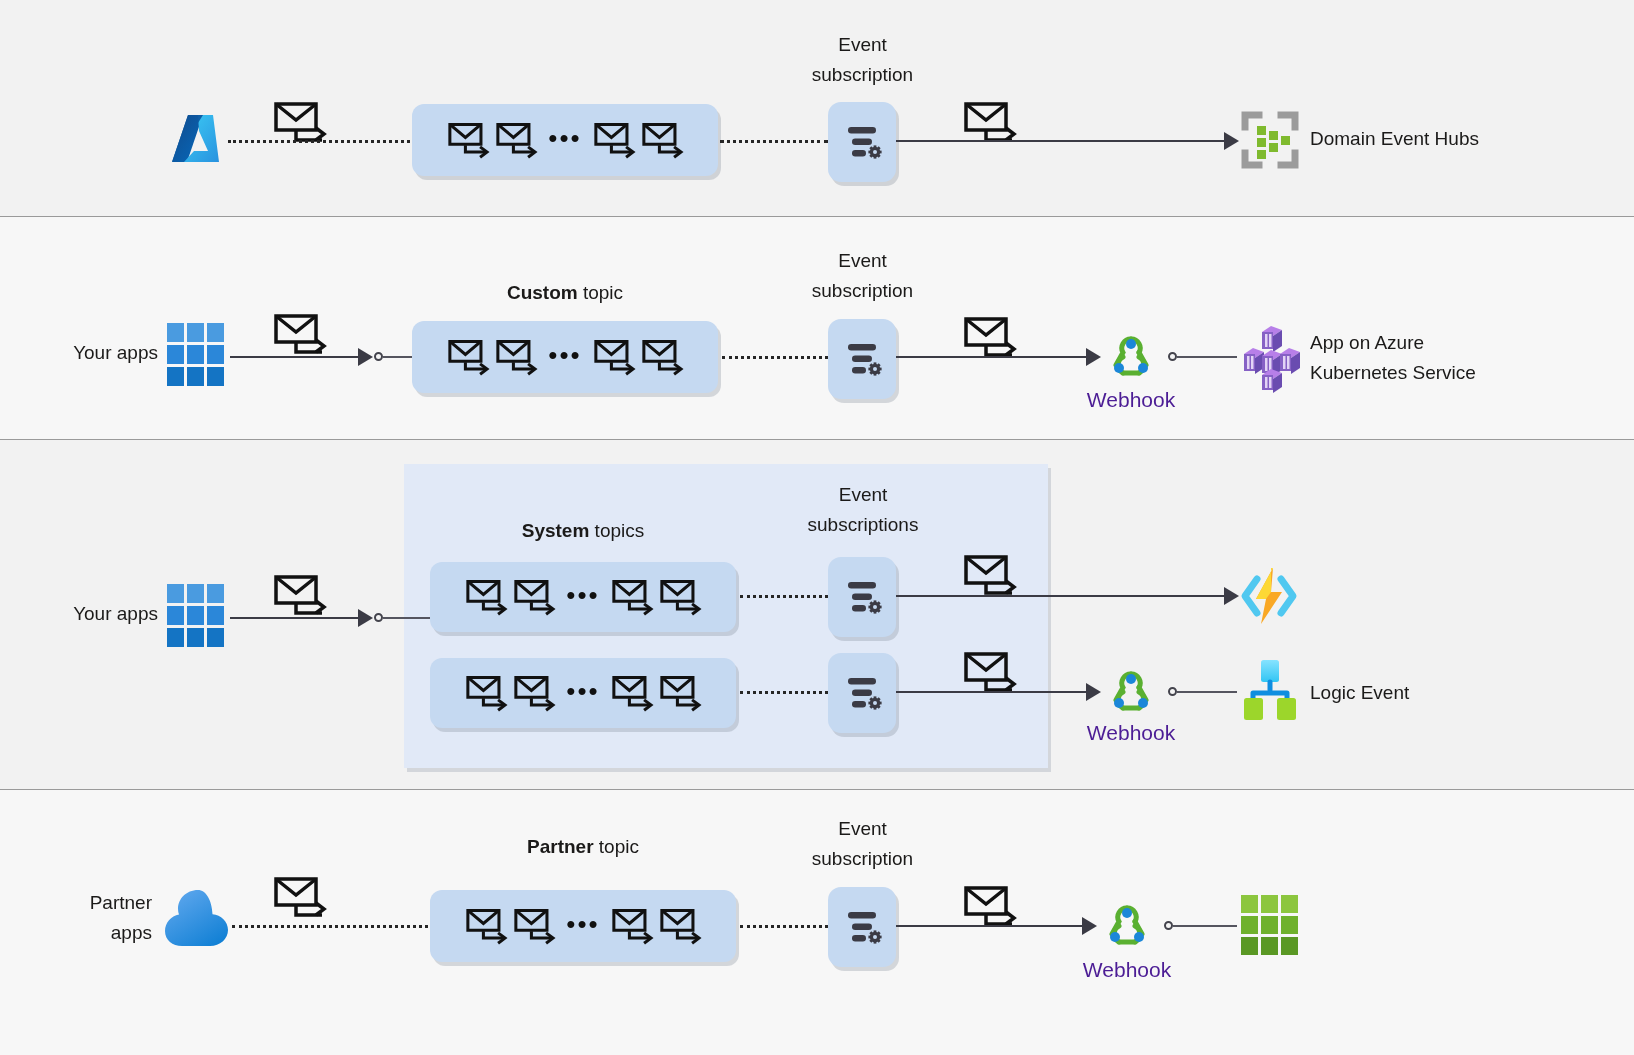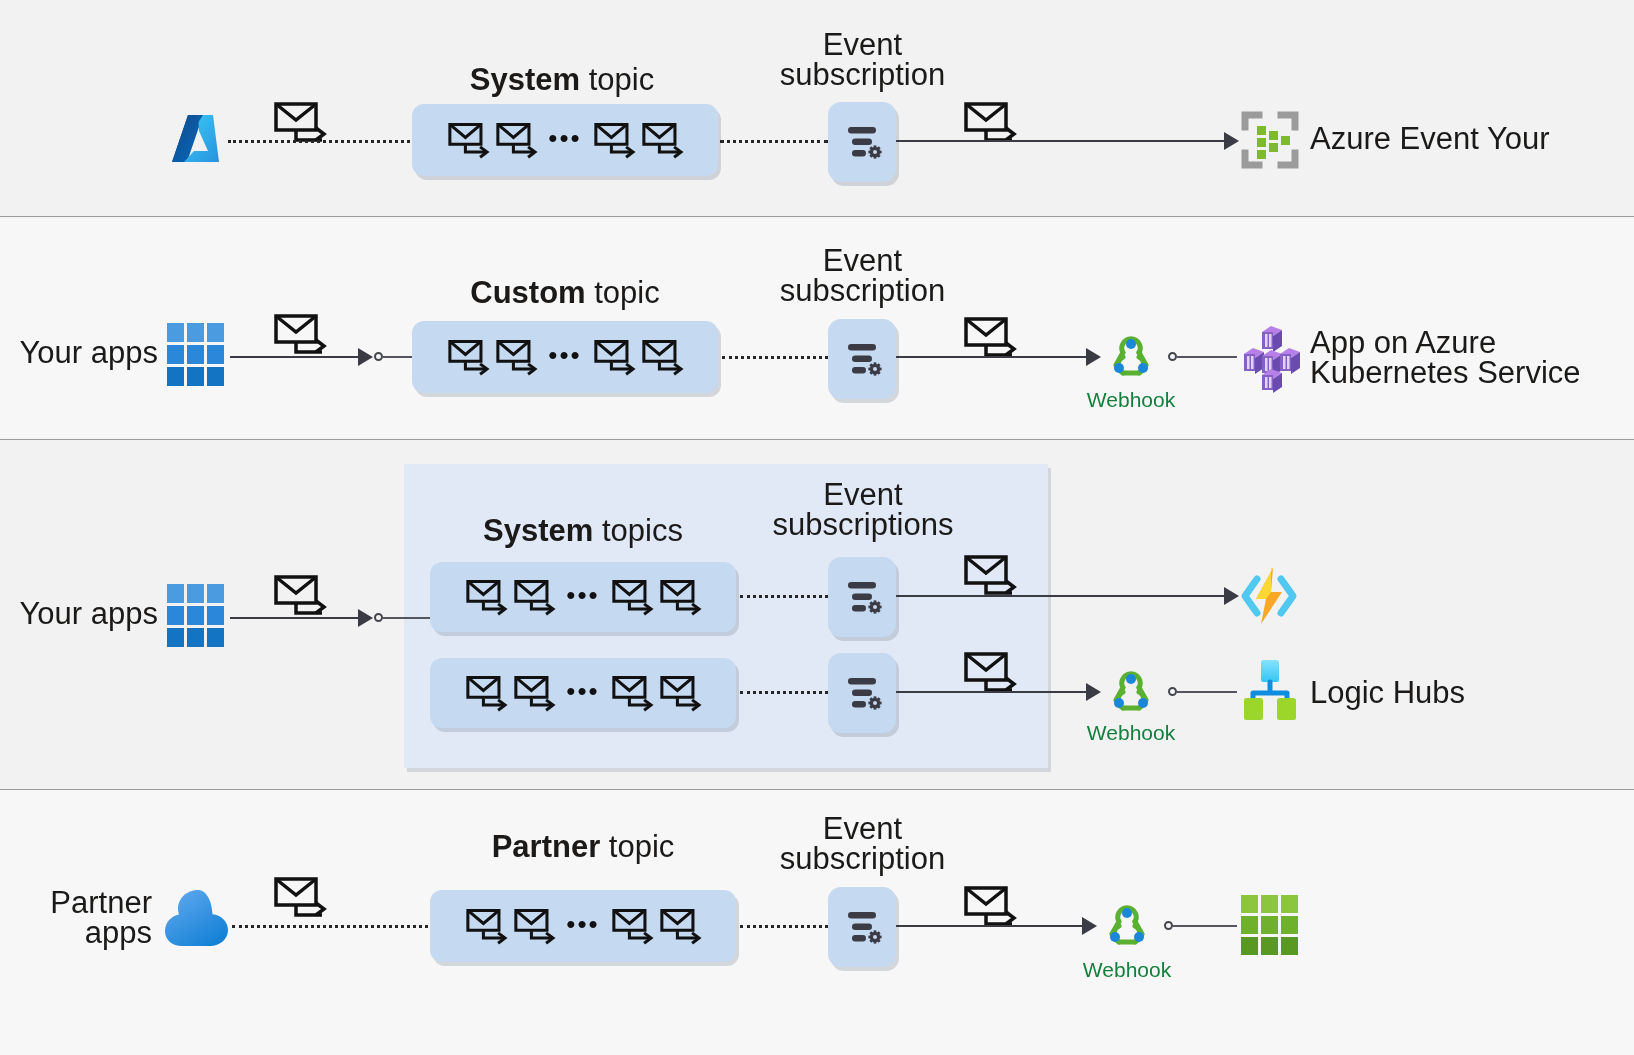--- a/index.html
+++ b/index.html
@@ -18,30 +18,30 @@
   .band.alt{background:#f7f7f7;}
   .band.plain{background:#f2f2f2;}
   .divider{position:absolute;left:0;width:1634px;height:1px;background:#9a9a9a;}
 
   
   .node{position:absolute;}
 
   
   .lbl{
     position:absolute;
-    font-size:31px;
+    font-size:19px;
     line-height:30px;
     color:#1b1a19;
     white-space:pre;
     text-align:center;
   }
   .lbl.left{text-align:left;}
   .lbl.right{text-align:right;}
   .lbl .b{font-weight:bold;}
-  .lbl.small{font-size:21px;color:#15803d;}
+  .lbl.small{font-size:21px;color:#4c1d95;}
 
   
   .pill{
     position:absolute;
     background:#c5d9f1;
     border-radius:12px;
     box-shadow:3px 4px 0 0 rgba(120,130,145,.28);
     display:flex;align-items:center;justify-content:center;
     gap:4px;
   }
@@ -120,21 +120,20 @@
     <svg width="56" height="44" viewBox="0 0 56 44">
       <path d="M4 4 H44 V30 H4 Z" fill="none" stroke="#111" stroke-width="3.5"></path>
       <path d="M4 4 L24 20 L44 4" fill="none" stroke="#111" stroke-width="3.5"></path>
       <path d="M24 31 V40 H50" fill="none" stroke="#111" stroke-width="3.5"></path>
       <path d="M44 34 L52 40 L44 46" fill="none" stroke="#111" stroke-width="3.5" transform="translate(0,-6)"></path>
     </svg>
   </div>
 
   <div class="dline" style="left:228px;top:140px;width:182px;"></div>
 
-  <div class="lbl" style="left:412px;top:65px;width:300px;"><span class="b">System</span><span> topic</span></div>
 
   <div class="pill" style="left:412px;top:104px;width:306px;height:72px;">
     <svg width="44" height="38" viewBox="0 0 50 44">
         <path d="M4 4 H40 V27 H4 Z" fill="none" stroke="#111" stroke-width="3.5"></path>
         <path d="M4 4 L22 19 L40 4" fill="none" stroke="#111" stroke-width="3.5"></path>
         <path d="M22 28 V36 H45" fill="none" stroke="#111" stroke-width="3.5"></path>
         <path d="M39 30 L47 36 L39 42" fill="none" stroke="#111" stroke-width="3.5"></path>
       </svg>
     <svg width="44" height="38" viewBox="0 0 50 44">
         <path d="M4 4 H40 V27 H4 Z" fill="none" stroke="#111" stroke-width="3.5"></path>
@@ -201,21 +200,21 @@
         <rect x="17" y="16" width="9" height="9"></rect>
         <rect x="29" y="21" width="9" height="9"></rect>
         <rect x="17" y="28" width="9" height="9"></rect>
         <rect x="41" y="26" width="9" height="9"></rect>
         <rect x="29" y="33" width="9" height="9"></rect>
         <rect x="17" y="40" width="9" height="9"></rect>
       </g>
     </svg>
   </div>
 
-  <div class="lbl left" style="left:1310px;top:124px;width:320px;">Azure Event Your</div>
+  <div class="lbl left" style="left:1310px;top:124px;width:320px;">Domain Event Hubs</div>
 
   <div class="lbl right" style="left:0px;top:338px;width:158px;">Your apps</div>
 
   <div class="node" style="left:166px;top:322px;">
     <svg width="60" height="66" viewBox="0 0 60 66">
       <g fill="#4a9be0">
         <rect x="1" y="1" width="17" height="19"></rect>
           <rect x="21" y="1" width="17" height="19"></rect>
           <rect x="41" y="1" width="17" height="19"></rect>
       </g>
@@ -574,21 +573,21 @@
       </defs>
       <rect x="21" y="0" width="18" height="22" rx="2.5" fill="url(#la1)"></rect>
       <g fill="none" stroke="#0f8ee0" stroke-width="5" stroke-linecap="round" stroke-linejoin="round">
         <path d="M30 22 V30"></path>
         <path d="M13 38 V33 H47 V38"></path>
       </g>
       <rect x="4" y="38" width="19" height="22" rx="2.5" fill="#9cd62b"></rect>
       <rect x="37" y="38" width="19" height="22" rx="2.5" fill="#9cd62b"></rect>
     </svg>
   </div>
-  <div class="lbl left" style="left:1310px;top:678px;width:300px;">Logic Hubs</div>
+  <div class="lbl left" style="left:1310px;top:678px;width:300px;">Logic Event</div>
 
   <div class="lbl right" style="left:0px;top:888px;width:152px;">Partner<br>apps</div>
 
   <div class="node" style="left:158px;top:886px;">
     <svg width="76" height="62" viewBox="0 0 76 62">
       <defs>
         <linearGradient id="cl1" x1="0.15" y1="0" x2="0.85" y2="1">
           <stop offset="0" stop-color="#60a8ee"></stop>
             <stop offset="1" stop-color="#0f7fd4"></stop>
         </linearGradient>

